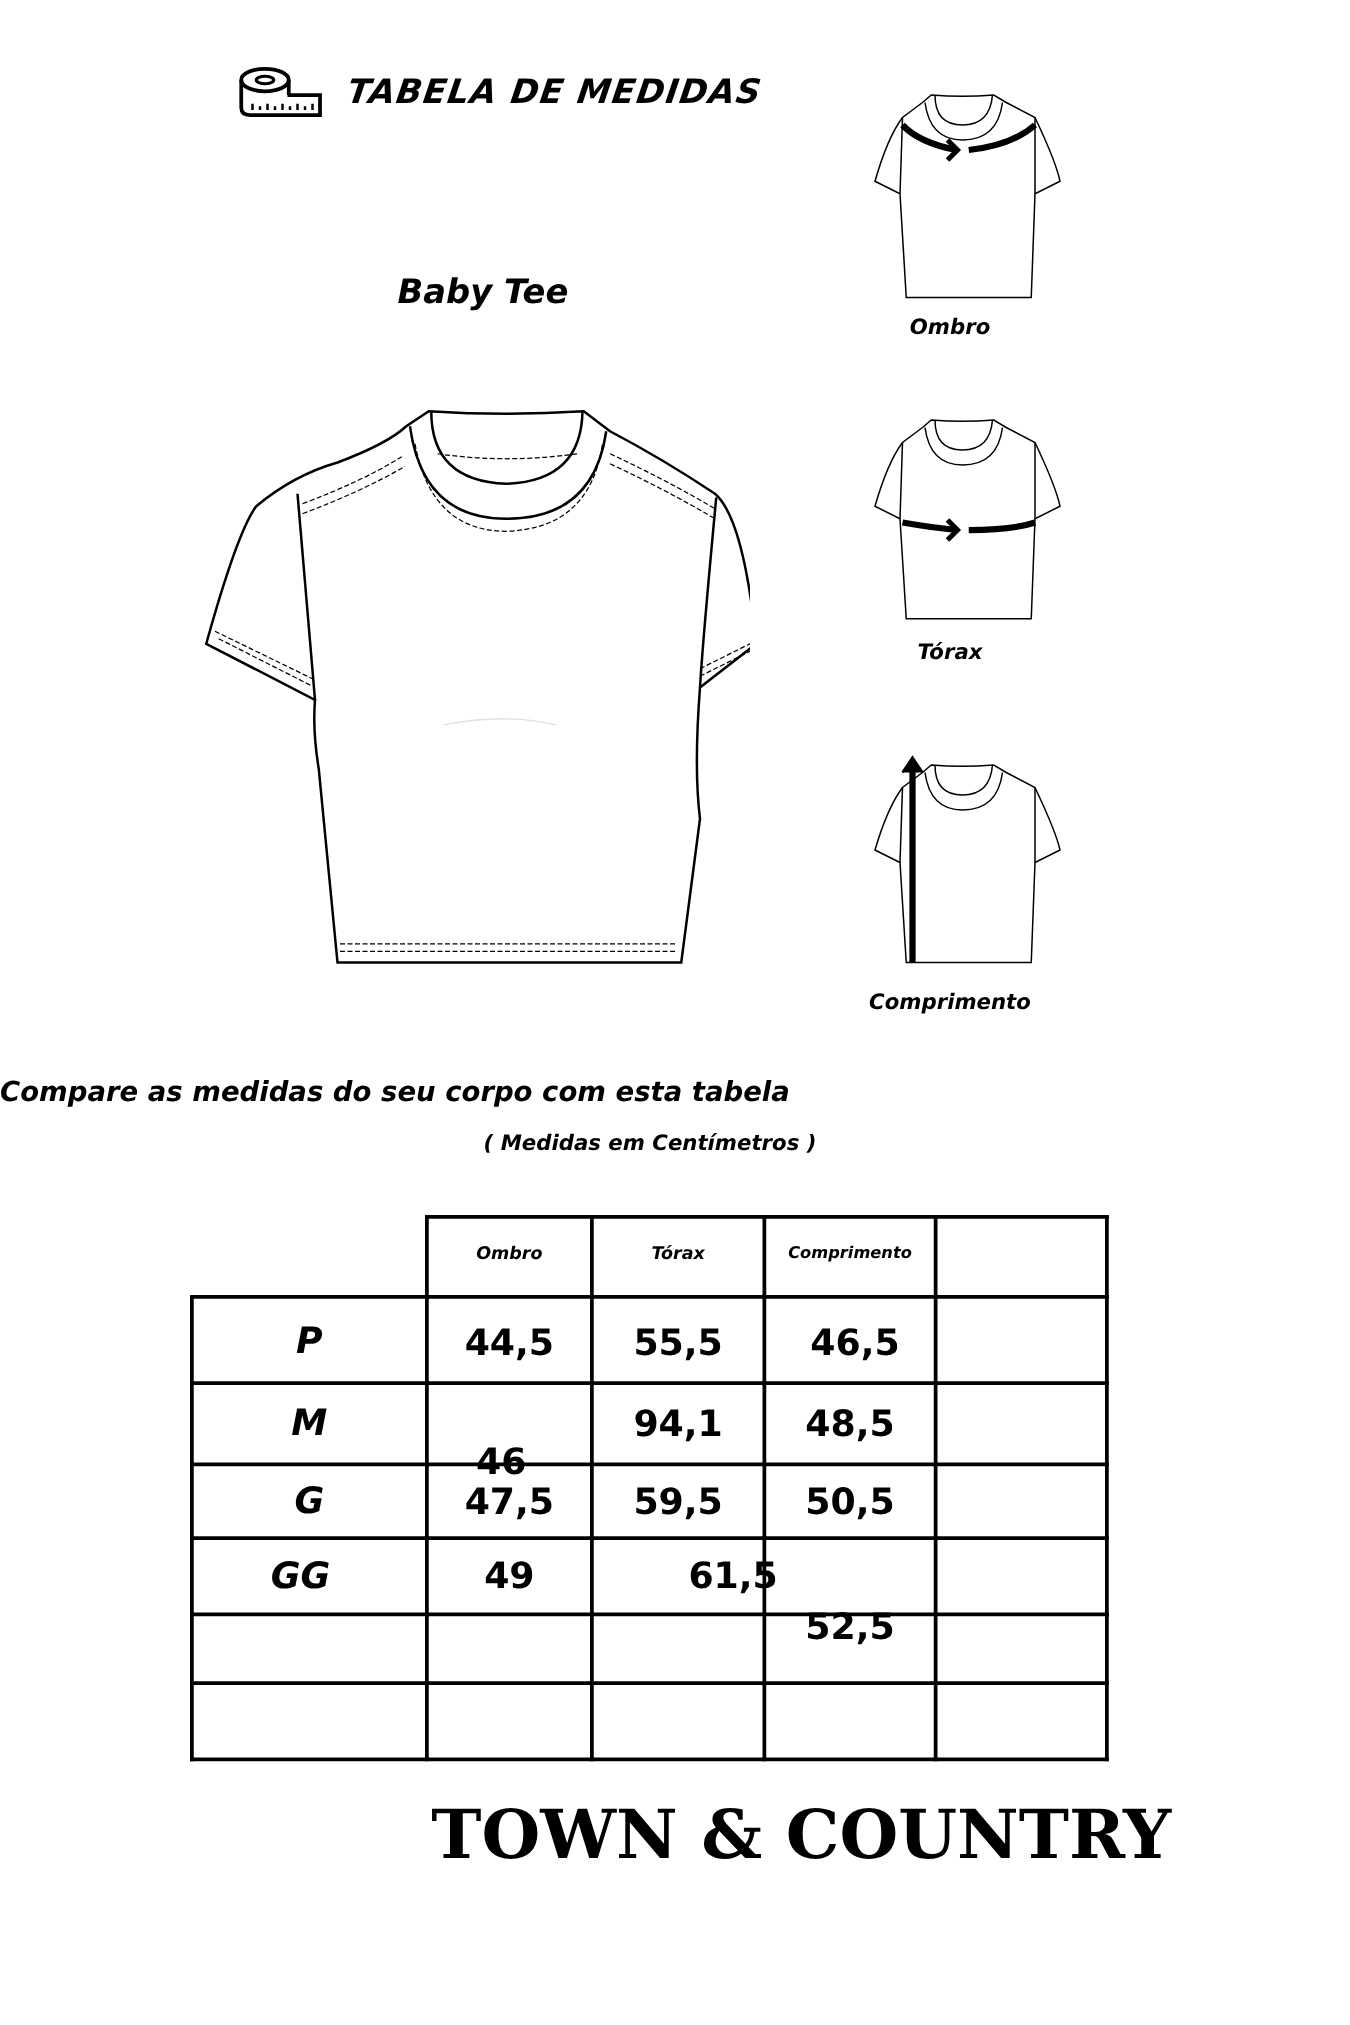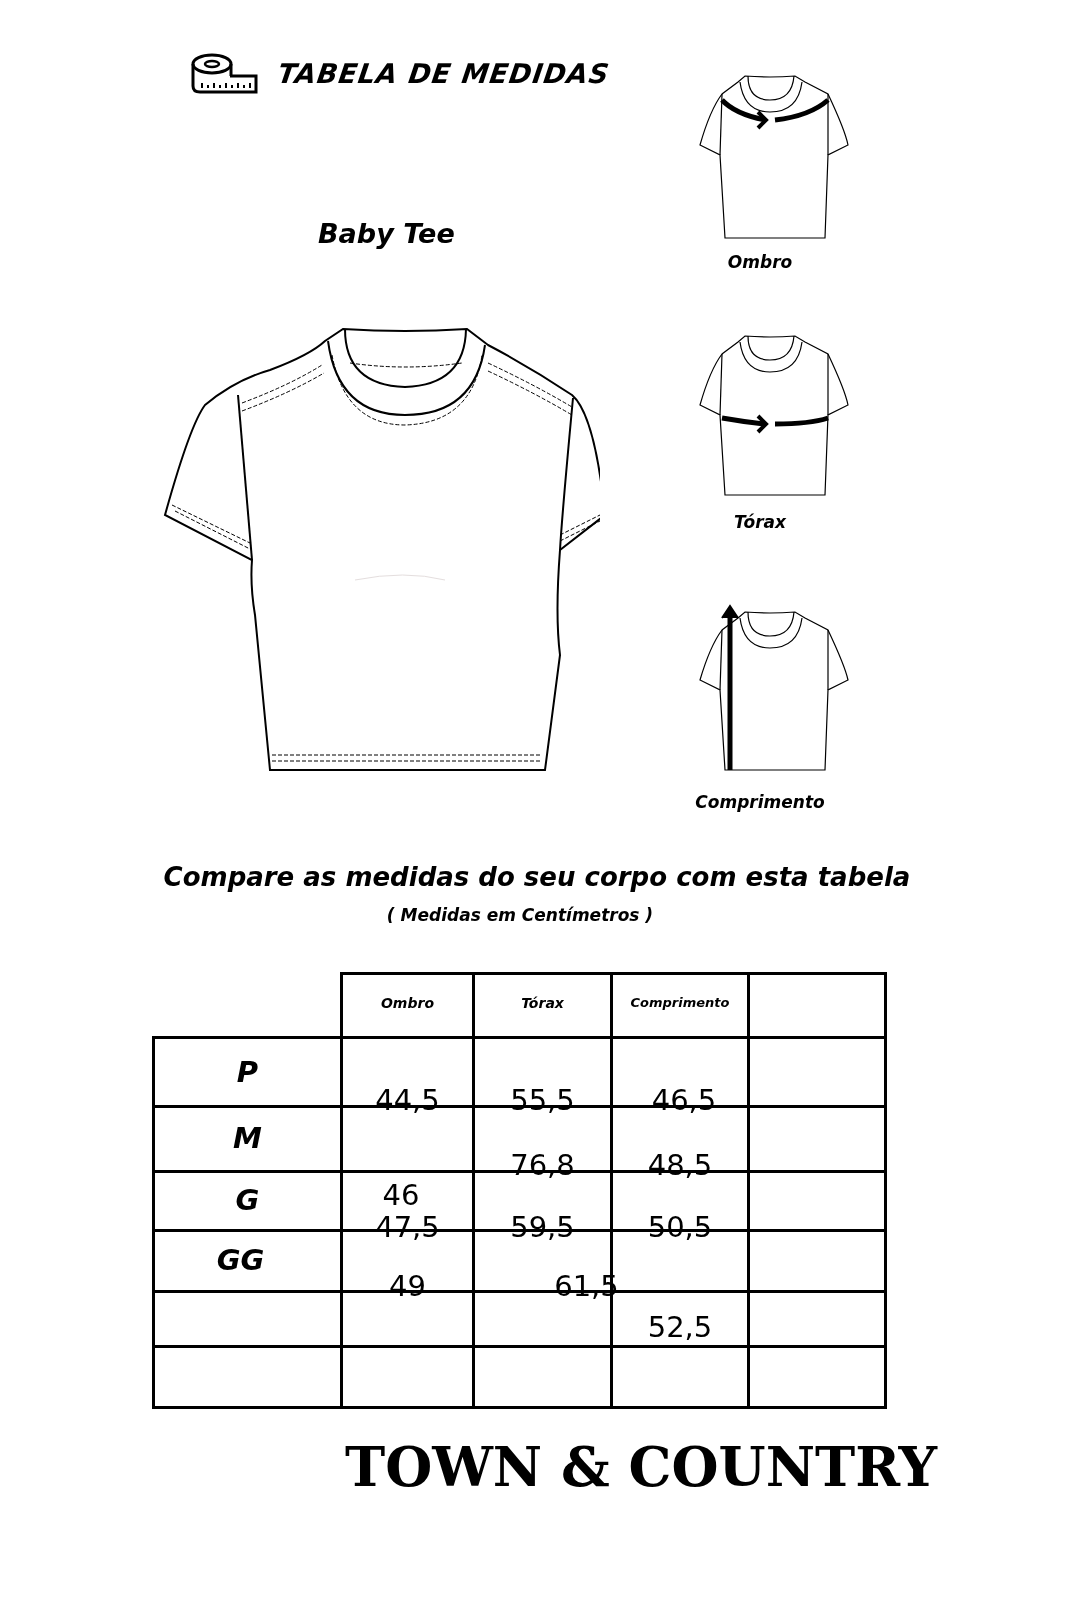--- a/index.html
+++ b/index.html
@@ -6,26 +6,26 @@
   body{width:1080px;height:1620px;position:relative;overflow:hidden;font-family:"DejaVu Sans",sans-serif;color:#000;}
   .abs{position:absolute;}
   .ital{font-style:italic;font-weight:bold;font-family:"DejaVu Sans",sans-serif;}
   #title{left:278px;top:58px;font-size:27px;letter-spacing:1px;transform:skewX(-8deg);}
   #tape{left:190px;top:52px;width:68px;height:44px;}
   #product{left:318px;top:218px;font-size:27px;}
   .mini-label{font-size:17px;text-align:center;width:200px;}
   #lbl-ombro{left:660px;top:252px;}
   #lbl-torax{left:660px;top:512px;}
   #lbl-comp{left:660px;top:792px;}
-  #compare{left:0;width:1040px;top:862px;text-align:center;font-size:26px;margin-left:17px;}
+  #compare{left:0;width:1040px;top:862px;font-size:22px;}
   #units{left:0;width:1040px;top:905px;text-align:center;font-size:17px;}
   .grid-line{position:absolute;background:#000;}
   .hdr{position:absolute;font-size:14px;text-align:center;font-style:italic;font-weight:bold;}
   .size{position:absolute;font-size:29px;text-align:center;font-style:italic;font-weight:bold;}
-  .val{position:absolute;font-size:29px;text-align:center;font-weight:normal;font-family:"DejaVu Sans",sans-serif;margin-top:26px;}
+  .val{position:absolute;font-size:29px;text-align:center;font-weight:bold;font-family:"DejaVu Sans",sans-serif;}
   #brand{left:345px;top:1435px;font-family:"DejaVu Serif",serif;font-weight:bold;font-size:54px;letter-spacing:0px;}
 </style>
 </head>
 <body>
 
 <svg id="tape" class="abs" viewBox="0 0 68 44">
   <ellipse cx="22" cy="12" rx="19" ry="9" fill="none" stroke="#000" stroke-width="3"></ellipse>
   <ellipse cx="22" cy="12" rx="7" ry="3" fill="none" stroke="#000" stroke-width="2.5"></ellipse>
   <path d="M3 12 V34 Q3 40 10 40 H66 V24 H40" fill="none" stroke="#000" stroke-width="3"></path>
   <path d="M41 12 V24" stroke="#000" stroke-width="3"></path>
@@ -137,21 +137,21 @@
   <div class="hdr" style="left:613px;top:995px;width:134px;font-size:13px;">Comprimento</div>
   <div class="hdr" style="left:750px;top:995px;width:134px;"></div>
 
   <div class="size" style="left:155px;top:1055px;width:185px;">P</div>
   <div class="val" style="left:343px;top:1057px;width:129px;">44,5</div>
   <div class="val" style="left:475px;top:1057px;width:135px;">55,5</div>
   <div class="val" style="left:613px;top:1057px;width:142px;">46,5</div>
 
   <div class="size" style="left:155px;top:1121px;width:185px;">M</div>
   <div class="val" style="left:343px;top:1152px;width:116px;">46</div>
-  <div class="val" style="left:475px;top:1122px;width:135px;">76,8</div>
+  <div class="val" style="left:475px;top:1122px;width:135px;">94,1</div>
   <div class="val" style="left:613px;top:1122px;width:134px;">48,5</div>
 
   <div class="size" style="left:155px;top:1183px;width:185px;">G</div>
   <div class="val" style="left:343px;top:1184px;width:129px;">47,5</div>
   <div class="val" style="left:475px;top:1184px;width:135px;">59,5</div>
   <div class="val" style="left:613px;top:1184px;width:134px;">50,5</div>
 
   <div class="size" style="left:155px;top:1243px;width:171px;">GG</div>
   <div class="val" style="left:343px;top:1243px;width:129px;">49</div>
   <div class="val" style="left:475px;top:1243px;width:135px;padding-left:44px;">61,5</div>

